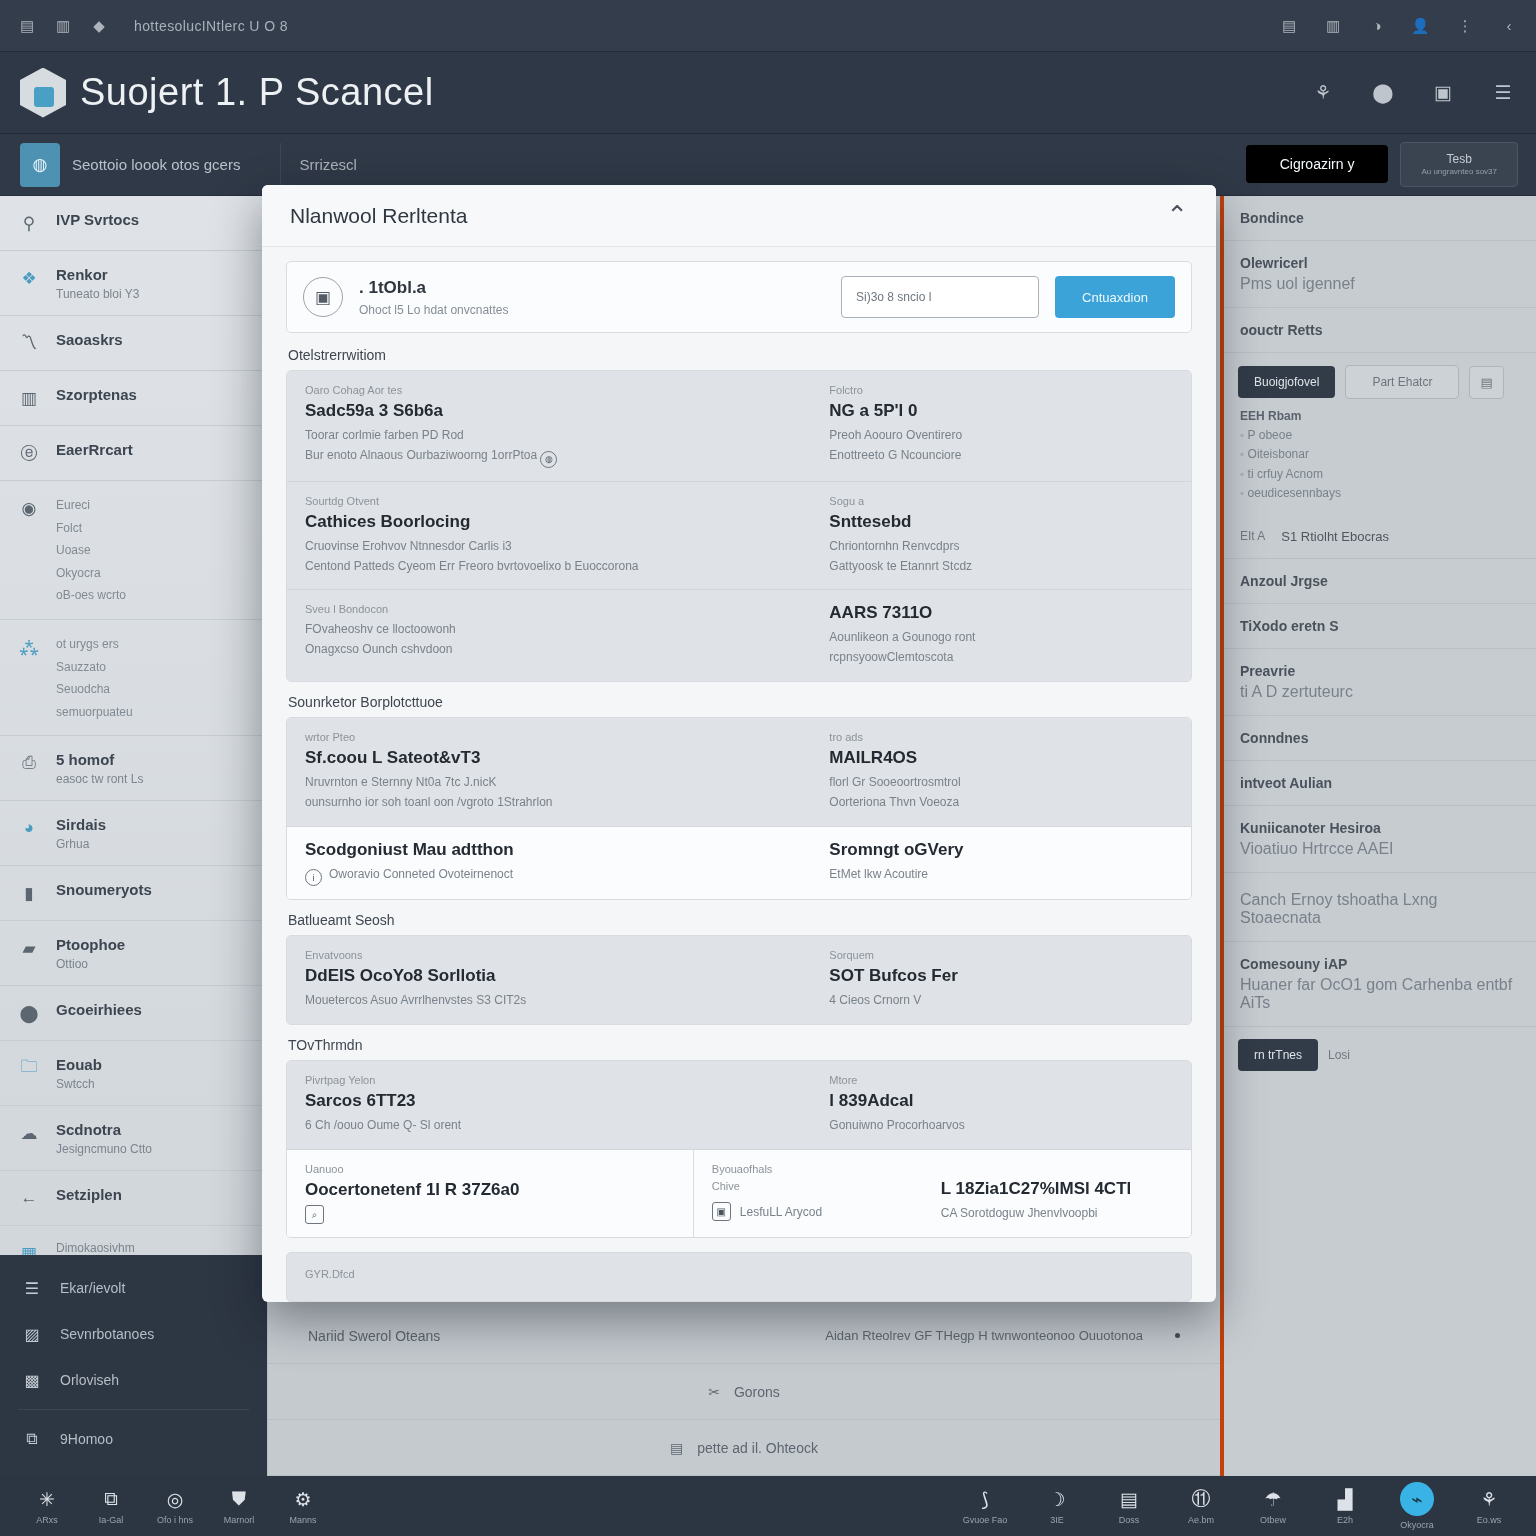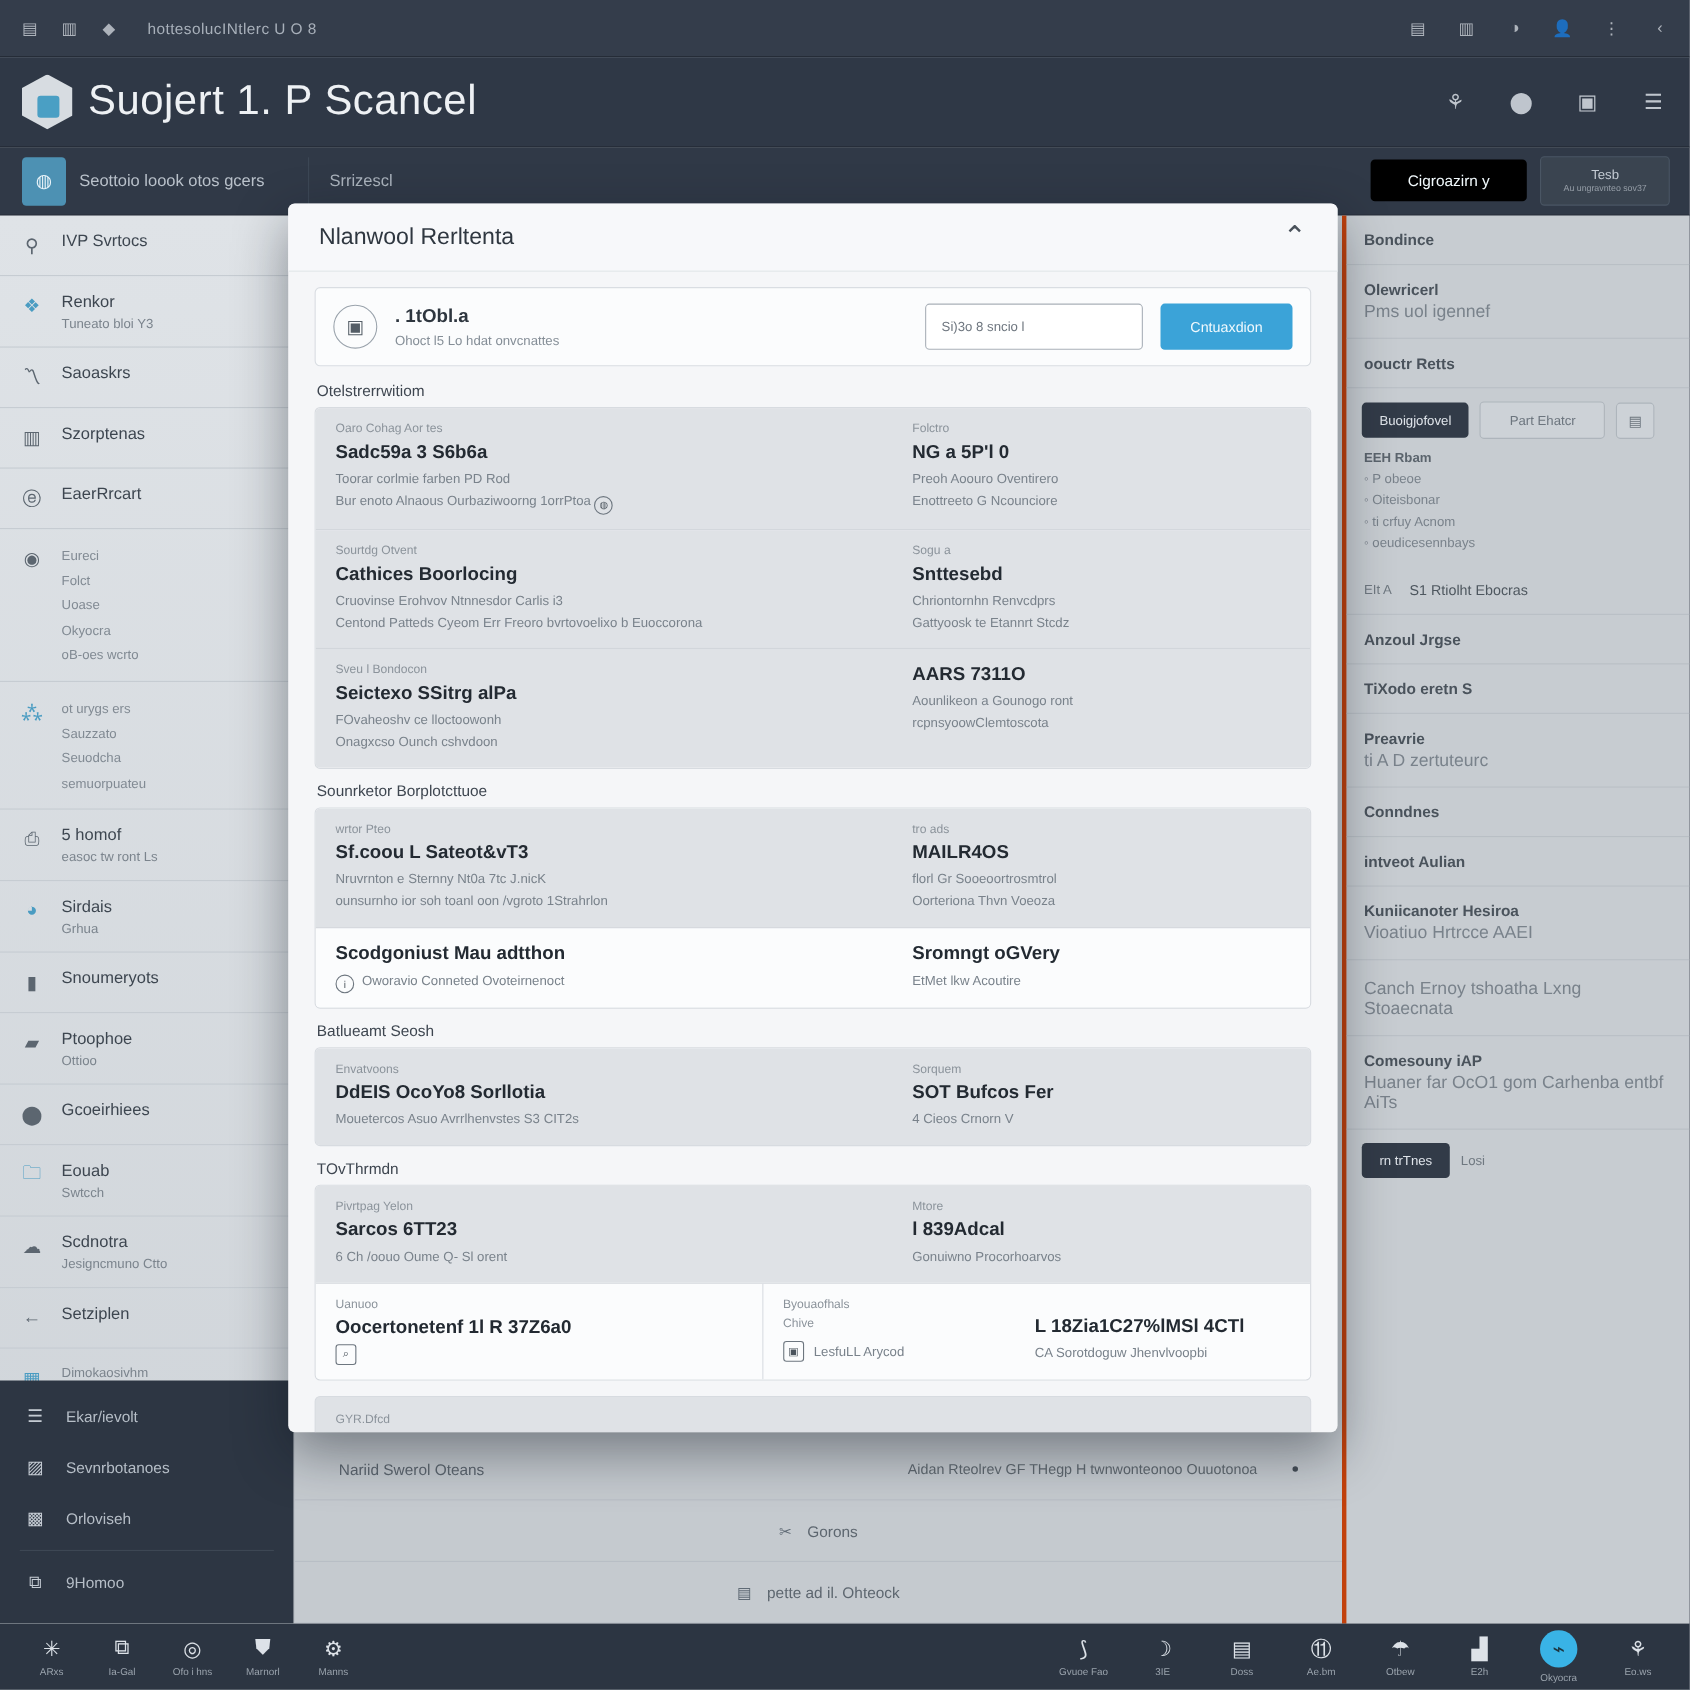--- a/index.html
+++ b/index.html
@@ -67,21 +67,21 @@
 
   
   .sidebar { width: 268px; background: linear-gradient(180deg,#dfe3e7 0%, #cfd4d9 100%);
     border-right: 1px solid #b7bdc4; overflow: hidden; position: relative; }
   .sb-item { display: flex; gap: 14px; padding: 14px 16px; border-bottom: 1px solid #c6ccd2;
     align-items: flex-start; }
   .sb-ico { width: 26px; height: 26px; flex: 0 0 26px; display: flex; align-items: center;
     justify-content: center; font-size: 17px; color: #5c6670; }
   .sb-ico.accent { color: #4a9cc2; }
   .sb-txt { display: flex; flex-direction: column; gap: 4px; padding-top: 1px; }
-  .sb-title { font-size: 15px; color: #3d4650; font-weight: 400; filter: blur(.45px); }
+  .sb-title { font-size: 15px; color: #3d4650; font-weight: 700; filter: blur(.45px); }
   .sb-sub { font-size: 12px; color: #7b848d; filter: blur(.5px); }
   .sb-line { font-size: 12px; color: #818a93; filter: blur(.5px); line-height: 1.55; }
 
   .sb-dark { position: absolute; left: 0; right: 0; bottom: 0; background: #2d3643;
     padding: 10px 0 14px 0; }
   .sbd-item { display: flex; gap: 16px; align-items: center; padding: 11px 20px; }
   .sbd-ico { width: 24px; height: 24px; display: flex; align-items: center; justify-content: center;
     color: #c4cbd3; font-size: 16px; }
   .sbd-label { color: #b6bec7; font-size: 14px; filter: blur(.45px); }
   .sbd-div { height: 1px; background: #3d4754; margin: 6px 18px; }
@@ -505,21 +505,20 @@
               <div class="cellR">
                 <div class="cell-k">Sogu a</div>
                 <div class="cell-v">Snttesebd</div>
                 <div class="cell-d">Chriontornhn Renvcdprs</div>
                 <div class="cell-d">Gattyoosk te Etannrt Stcdz</div>
               </div>
             </div>
             <div class="rowpair last">
               <div class="cellL">
                 <div class="cell-k">Sveu l Bondocon</div>
-                <div class="cell-v">Seictexo SSitrg alPa</div>
                 <div class="cell-d">FOvaheoshv ce lloctoowonh</div>
                 <div class="cell-d">Onagxcso Ounch cshvdoon</div>
               </div>
               <div class="cellR">
                 <div class="cell-v">AARS 7311O</div>
                 <div class="cell-d">Aounlikeon a Gounogo ront</div>
                 <div class="cell-d">rcpnsyoowClemtoscota</div>
               </div>
             </div>
           </div>

